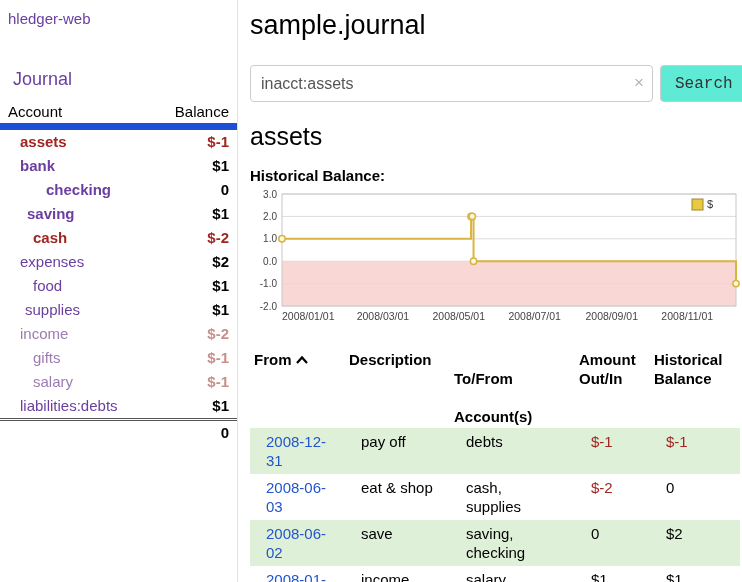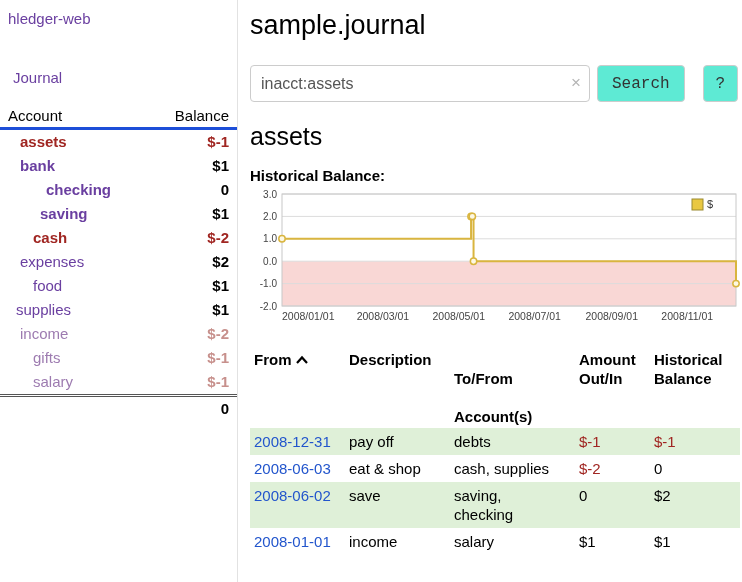--- a/index.html
+++ b/index.html
@@ -3,55 +3,55 @@
 <meta charset="utf-8">
 <style>
   *{box-sizing:border-box;margin:0;padding:0}
   html,body{width:742px;height:582px;background:#fff;color:#000;
     font-family:"Liberation Sans",sans-serif;}
   .app{display:flex;width:742px;height:582px;overflow:hidden}
 
   
   .sidebar{width:238px;flex:0 0 238px;border-right:1px solid #e2e2e2;padding-top:8px}
   .brand{display:block;color:#6a3fa0;font-size:15px;text-decoration:none;padding:2px 8px;margin-bottom:38px}
-  .journal-link{display:block;color:#6a3fa0;font-size:15px;text-decoration:none;padding:2px 8px 2px 13px;margin-bottom:16px}
+  .journal-link{display:block;color:#6a3fa0;font-size:18px;text-decoration:none;padding:2px 8px 2px 13px;margin-bottom:8px}
   table.accounts{width:100%;border-collapse:collapse;font-size:15px}
-  table.accounts th{font-weight:normal;text-align:left;padding:3px 8px;border-bottom:3px solid #1d4ed8}
+  table.accounts th{font-weight:normal;text-align:left;padding:3px 8px;border-bottom:7px solid #1d4ed8}
   table.accounts th.num{text-align:right}
   table.accounts td{padding:2px 8px;line-height:20px}
   td.bal{text-align:right;font-weight:bold;white-space:nowrap}
   a.acct{color:#6a3fa0;text-decoration:none;display:inline-block}
   a.acct.bold{font-weight:bold}
   a.acct.neg{color:#a02622}
   a.acct.faded{color:#9d7bb0}
   td.bal.neg{color:#a02622}
   td.bal.faded{color:#c7908c}
   tr.total td{border-top:3px double #555;font-weight:bold}
 
   
   main{flex:1;padding:6px 5px 0 12px}
   h1{font-size:27px;font-weight:normal;margin:4px 0 24px}
   .searchrow{display:flex;align-items:center;margin-bottom:20px}
-  .searchbox{position:relative;width:340px}
+  .searchbox{position:relative;width:403px}
   .searchbox input{width:100%;height:37px;border:1px solid #ccc;border-radius:4px;
     padding:6px 28px 6px 10px;font-size:16px;color:#555;font-family:inherit;outline:none}
   .clear{position:absolute;right:9px;top:8px;color:#b5b5b5;font-size:17px;cursor:pointer;line-height:20px}
   .btn{height:37px;margin-left:7px;padding:0 14px;font-size:16px;color:#333;background:#5eead4;
     border:1px solid #ccc;border-radius:4px;font-family:Liberation Mono, monospace;cursor:pointer}
   .btn.help{margin-left:18px;padding:0 12px}
   h2{font-size:25px;font-weight:normal;margin:0 0 16px}
   .chart-label{font-size:15px;font-weight:bold;margin-bottom:4px}
   .chart svg{display:block}
   .chart text{font-family:"Liberation Sans",sans-serif}
 
   
   table.register{border-collapse:collapse;font-size:15px;margin-top:10px;width:490px;table-layout:fixed}
   table.register th{text-align:left;vertical-align:top;padding:2px 4px;line-height:19px;font-weight:bold}
   table.register th.num,table.register td.num{text-align:left}
-  table.register td{padding:4px 4px;vertical-align:top;line-height:19px}
+  table.register td{padding:4px 16px;vertical-align:top;line-height:19px}
   table.register tbody tr:nth-child(odd){background:#dff0d8}
   .c-date{width:95px}.c-desc{width:105px}.c-acct{width:125px;white-space:pre-line}
   .c-amt{width:75px}.c-bal{width:90px}
   a.datelink{color:#2255cc;text-decoration:none}
   td.neg{color:#a02622}
   .sorticon{display:inline-block;margin-left:3px;vertical-align:baseline}
 </style>
 </head>
 <body>
 
@@ -74,50 +74,54 @@
           </tr>
           <tr>
             <td><a href="#" class="acct bold" style="margin-left: 12px; text-align: right;">bank</a></td>
             <td class="bal">$1</td>
           </tr>
           <tr>
             <td><a href="#" class="acct bold" style="margin-left: 38px;">checking</a></td>
             <td class="bal">0</td>
           </tr>
           <tr>
-            <td><a href="#" class="acct bold" style="margin-left: 32px;">saving</a></td>
+            <td><a href="#" class="acct bold" style="margin-left: 19px;">saving</a></td>
             <td class="bal">$1</td>
           </tr>
           <tr>
             <td><a href="#" class="acct bold neg" style="margin-left: 25px;">cash</a></td>
             <td class="bal neg">$-2</td>
           </tr>
           <tr>
             <td><a href="#" class="acct" style="margin-left: 12px;">expenses</a></td>
             <td class="bal">$2</td>
           </tr>
           <tr>
             <td><a href="#" class="acct" style="margin-left: 25px;">food</a></td>
             <td class="bal">$1</td>
           </tr>
           <tr>
-            <td><a href="#" class="acct" style="margin-left: 8px;">supplies</a></td>
+            <td><a href="#" class="acct" style="margin-left: 17px;">supplies</a></td>
             <td class="bal">$1</td>
           </tr>
           <tr>
             <td><a href="#" class="acct faded" style="margin-left: 12px;">income</a></td>
             <td class="bal faded">$-2</td>
           </tr>
           <tr>
             <td><a href="#" class="acct faded" style="margin-left: 25px;">gifts</a></td>
             <td class="bal faded">$-1</td>
           </tr>
           <tr>
             <td><a href="#" class="acct faded" style="margin-left: 25px;">salary</a></td>
             <td class="bal faded">$-1</td>
+          </tr>
+          <tr>
+            <td><a href="#" class="acct" style="margin-left: 12px;">liabilities:debts</a></td>
+            <td class="bal">$1</td>
           </tr>
         </tbody>
       <tfoot>
         <tr class="total">
           <td></td>
           <td class="bal">0</td>
         </tr>
       </tfoot>
     </table>
   </aside>

